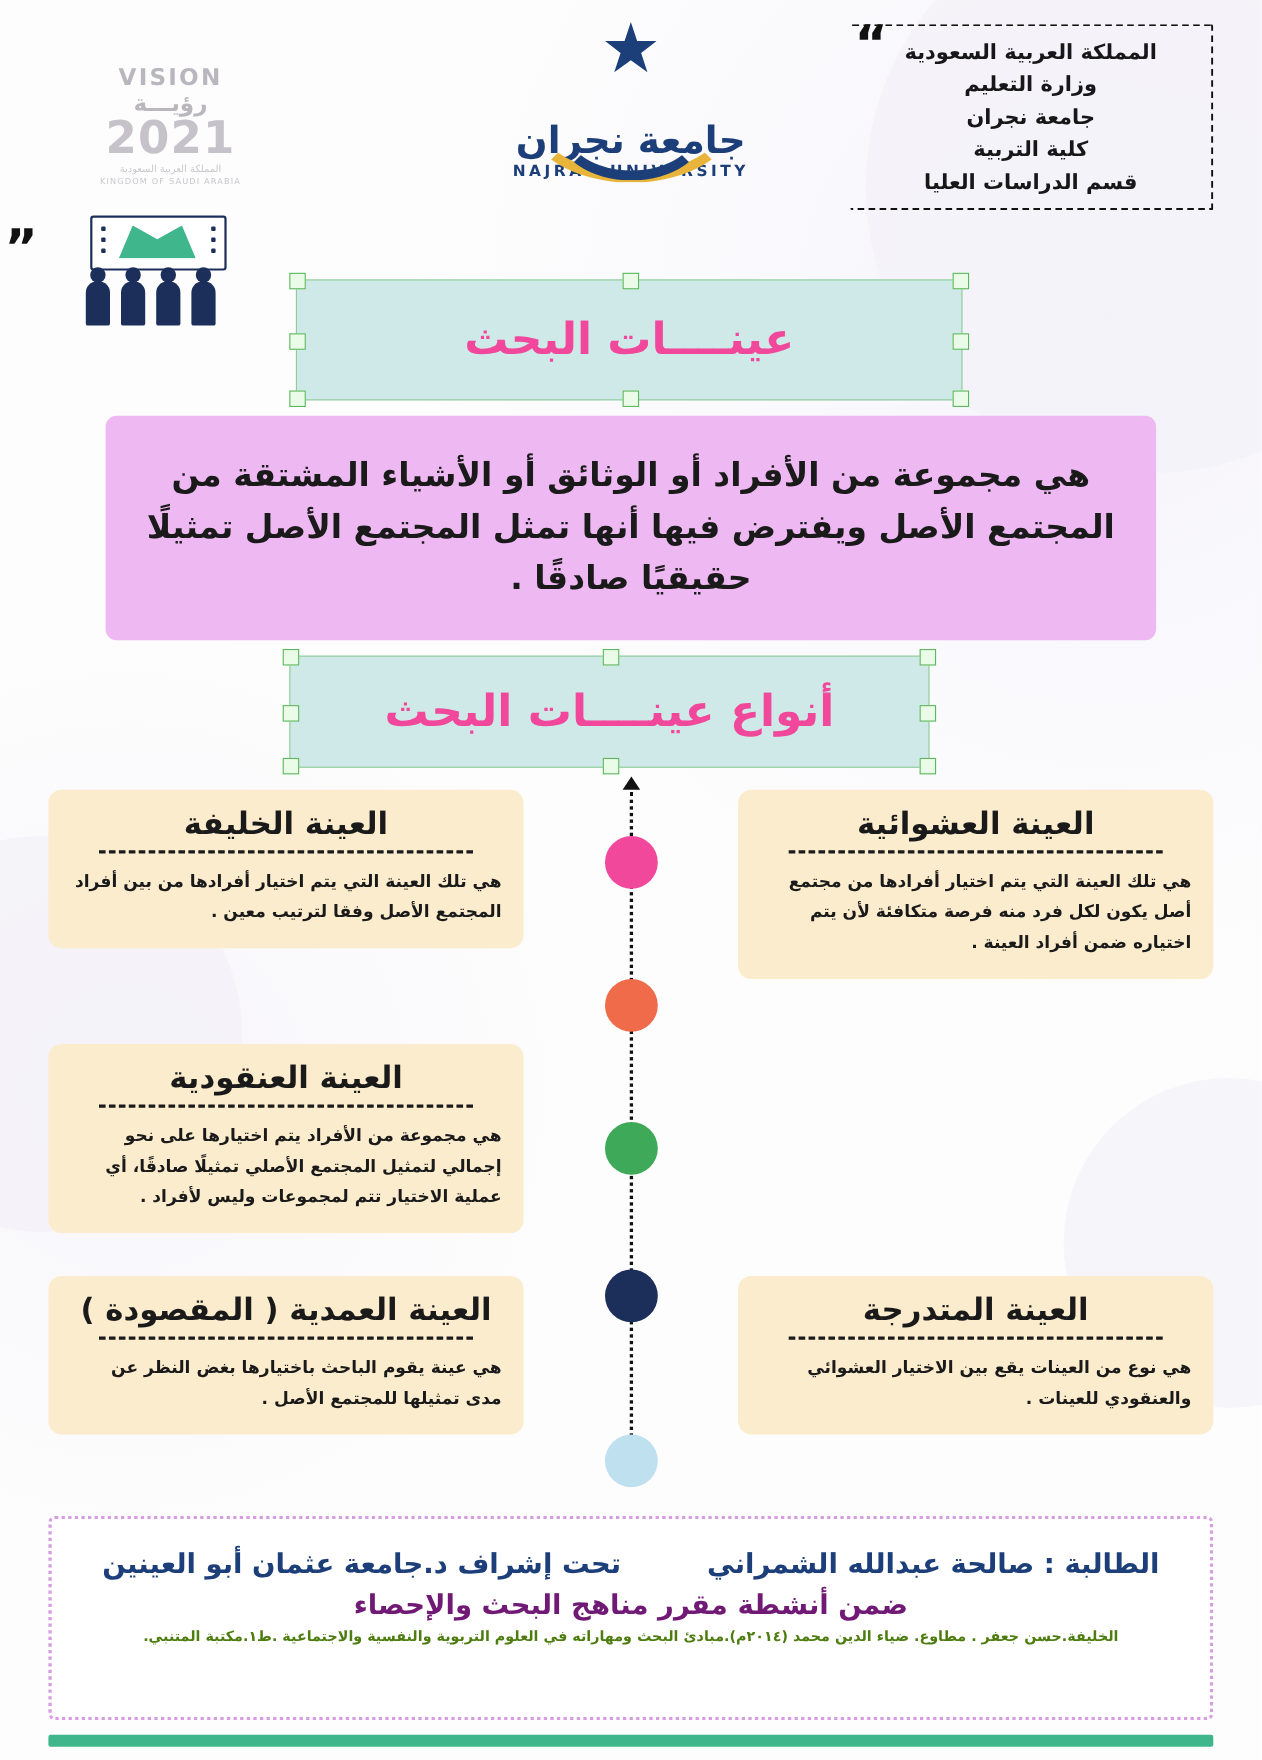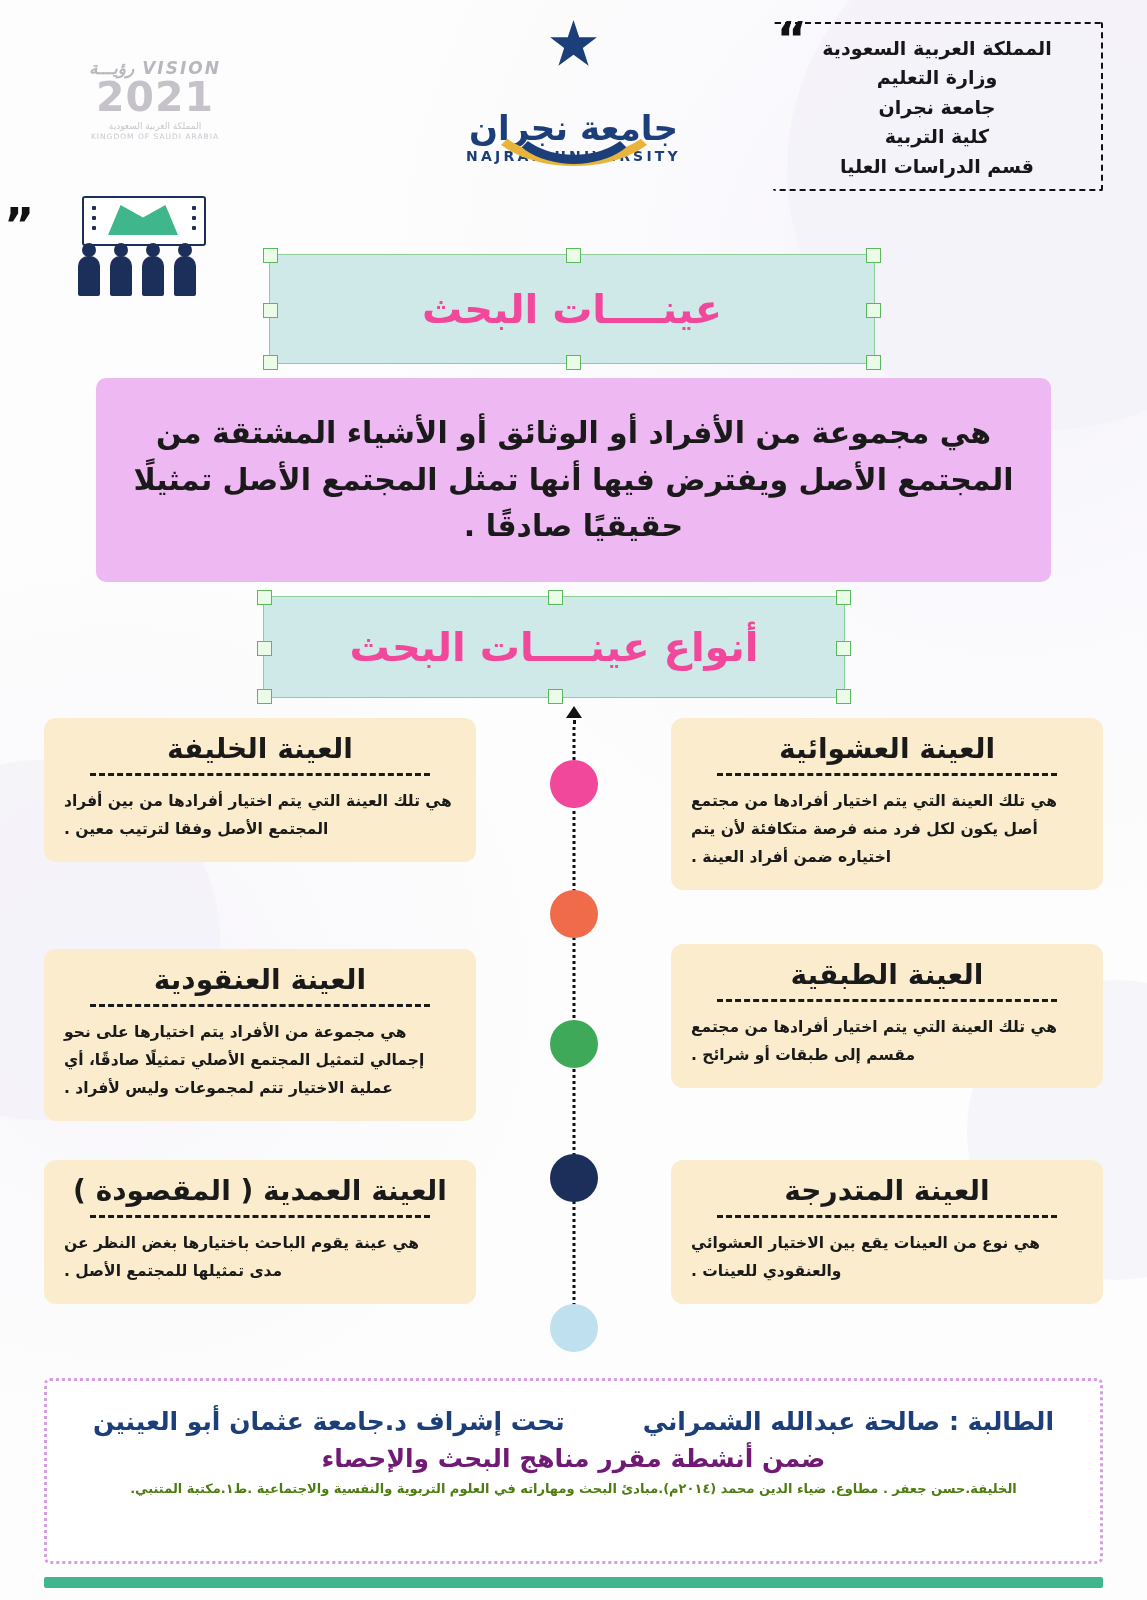--- a/index.html
+++ b/index.html
@@ -23,21 +23,21 @@
   .sw1{width:520px;height:520px;right:-160px;top:-90px;}
   .sw2{width:360px;height:360px;left:-140px;top:760px;}
   .sw3{width:300px;height:300px;right:-120px;top:980px;}
 
   
   .header{position:absolute;top:0;left:0;right:0;height:250px;}
   .vision{
     position:absolute;left:70px;top:58px;width:170px;text-align:center;
     color:#b9b7bd;
   }
-  .vision .v-top{font-size:17px;letter-spacing:2px;font-weight:700;font-style:italic;}
+  .vision .v-top{font-size:21px;letter-spacing:2px;font-weight:700;}
   .vision .v-num{font-size:41px;font-weight:700;letter-spacing:1px;line-height:.95;color:#c5c3c9;}
   .vision .v-sub{font-size:9px;line-height:1.35;margin-top:3px;color:#c9c7cd;}
   .vision .v-sub2{font-size:7.5px;letter-spacing:1px;color:#c9c7cd;}
 
   .peopleicon{position:absolute;left:72px;top:196px;width:140px;height:100px;}
   .peopleicon .board{
     position:absolute;left:10px;top:0;width:120px;height:46px;
     border:2px solid #1c2e5a;border-radius:3px;background:#fff;
   }
   .peopleicon .board .scr{
@@ -126,21 +126,21 @@
     position:absolute;width:432px;background:#fbeccd;border-radius:12px;
     padding:14px 20px 18px;box-sizing:border-box;
   }
   .card h3{
     margin:0;text-align:center;font-size:28px;font-weight:700;color:#1a1a1a;
   }
   .card .rule{
     border-top:3px dashed #1a1a1a;margin:8px 26px 12px;
   }
   .card p{
-    margin:0;text-align:left;font-size:15.5px;line-height:1.8;color:#1a1a1a;font-weight:700;
+    margin:0;text-align:right;font-size:15.5px;line-height:1.8;color:#1a1a1a;font-weight:700;
   }
 
   
   .footer{
     position:absolute;right:44px;left:44px;bottom:36px;height:180px;
     border:3px dotted #d69de0;border-radius:6px;background:#fff;
   }
   .footer .f1{
     display:flex;justify-content:center;gap:78px;margin-top:26px;
     font-size:25px;font-weight:700;color:#1c3f7a;
@@ -260,25 +260,20 @@
       <div class="rule"></div>
       <p>هي تلك العينة التي يتم اختيار أفرادها من مجتمع أصل يكون لكل فرد منه فرصة متكافئة لأن يتم اختياره ضمن أفراد العينة .</p>
     </div>
 
     <div class="card" style="left:44px;top:6px;">
       <h3>العينة الخليفة</h3>
       <div class="rule"></div>
       <p>هي تلك العينة التي يتم اختيار أفرادها من بين أفراد المجتمع الأصل وفقا لترتيب معين .</p>
     </div>
 
-    <div class="card" style="right:44px;top:232px;">
-      <h3>العينة الطبقية</h3>
-      <div class="rule"></div>
-      <p>هي تلك العينة التي يتم اختيار أفرادها من مجتمع مقسم إلى طبقات أو شرائح .</p>
-    </div>
 
     <div class="card" style="left:44px;top:237px;">
       <h3>العينة العنقودية</h3>
       <div class="rule"></div>
       <p>هي مجموعة من الأفراد يتم اختيارها على نحو إجمالي لتمثيل المجتمع الأصلي تمثيلًا صادقًا، أي عملية الاختيار تتم لمجموعات وليس لأفراد .</p>
     </div>
 
     <div class="card" style="right:44px;top:448px;">
       <h3>العينة المتدرجة</h3>
       <div class="rule"></div>

